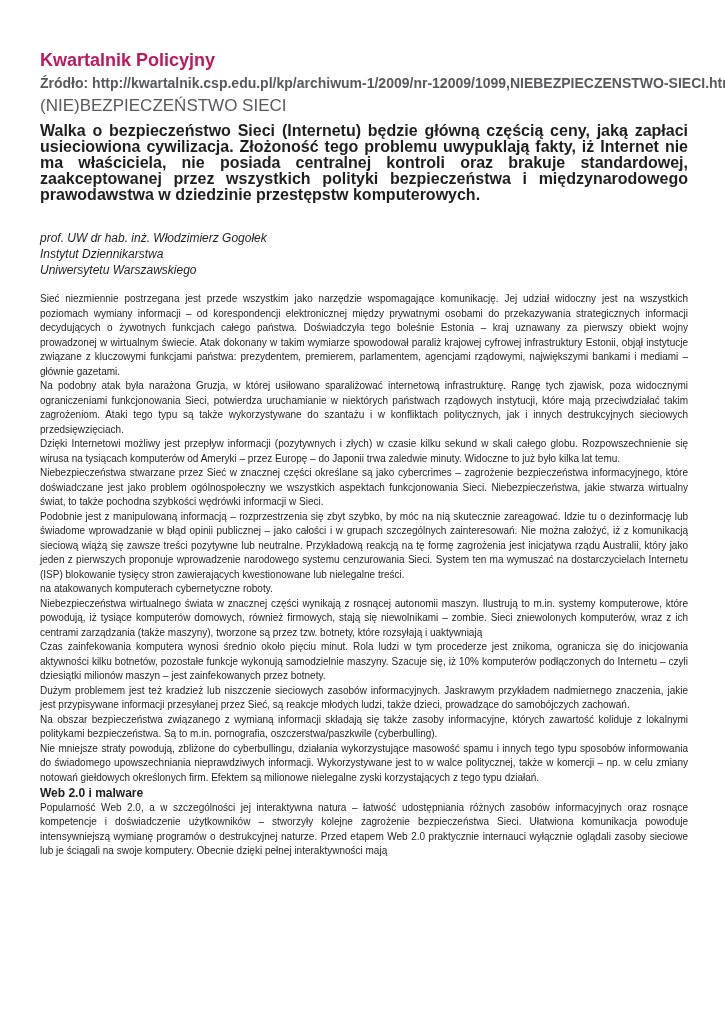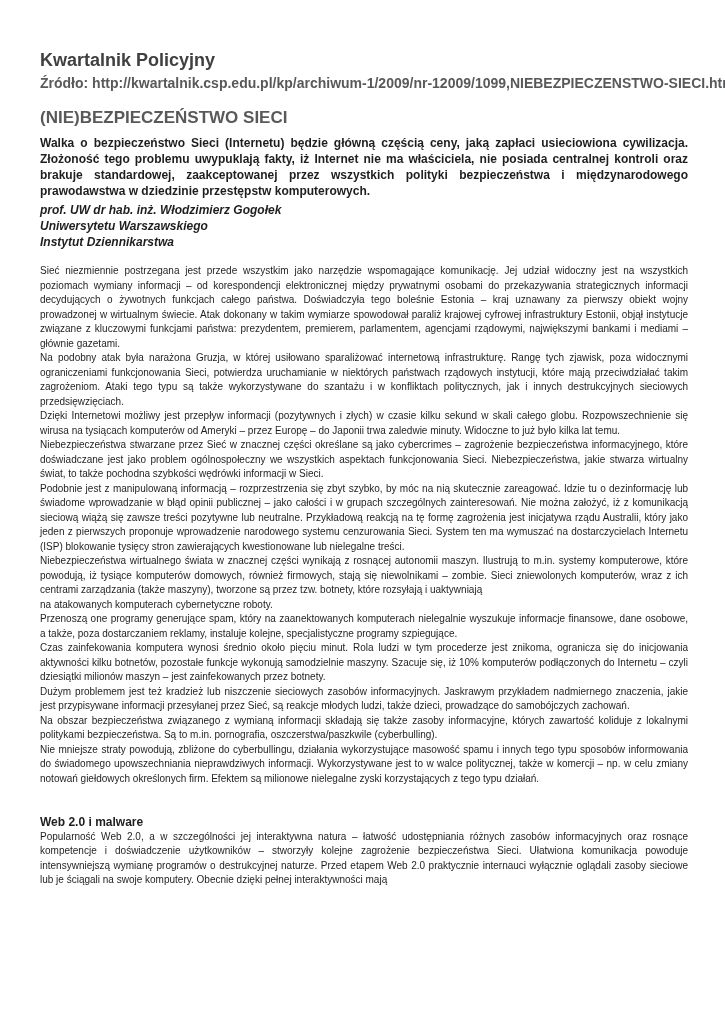--- a/index.html
+++ b/index.html
@@ -9,99 +9,97 @@
     height: 1024px;
     overflow: hidden;
     font-family: "Liberation Sans", "DejaVu Sans", sans-serif;
     color: #1e1e1e;
   }
   .page { padding: 50px 37px 0 40px; }
 
   .pub-title {
     font-size: 18px;
     font-weight: bold;
-    color: #404040;
+    color: #be185d;
     line-height: 21px;
     margin-bottom: 5px;
   }
   .meta-line {
     font-size: 14px;
     color: #58595b;
     line-height: 15px;
     white-space: nowrap;
     font-weight: bold;
   }
 
   .article-title {
     font-size: 17px;
-    font-weight: bold;
+    font-weight: normal;
     color: #58595b;
     line-height: 21px;
-    margin-top: 16px;
+    margin-top: 4px;
     margin-bottom: 7px;
   }
 
   .lead {
-    font-size: 12px;
+    font-size: 16px;
     font-weight: bold;
     line-height: 16px;
     text-align: justify;
-    margin-bottom: 3px;
+    margin-bottom: 27px;
   }
 
   .author-block {
     font-size: 12px;
     font-style: italic;
     line-height: 16px;
     margin-bottom: 14px;
-    font-weight: bold;
   }
 
   .body-text p {
     font-size: 10px;
     line-height: 14.5px;
     text-align: justify;
   }
 
   .section-heading {
     font-size: 12px;
     font-weight: bold;
     line-height: 14.5px;
-    margin-top: 29px;
+    margin-top: 1px;
   }
 </style>
 </head>
 <body>
 
 <div class="page">
 
   <header>
     <div class="pub-title">Kwartalnik Policyjny</div>
     <div class="meta-line">Źródło: http://kwartalnik.csp.edu.pl/kp/archiwum-1/2009/nr-12009/1099,NIEBEZPIECZENSTWO-SIECI.html</div>
   </header>
 
   <div class="article-title">(NIE)BEZPIECZEŃSTWO SIECI</div>
 
   <p class="lead">Walka o bezpieczeństwo Sieci (Internetu) będzie główną częścią ceny, jaką zapłaci usieciowiona cywilizacja. Złożoność tego problemu uwypuklają fakty, iż Internet nie ma właściciela, nie posiada centralnej kontroli oraz brakuje standardowej, zaakceptowanej przez wszystkich polityki bezpieczeństwa i międzynarodowego prawodawstwa w dziedzinie przestępstw komputerowych.</p>
 
   <div class="author-block">
     <div>prof. UW dr hab. inż. Włodzimierz Gogołek</div>
+    <div>Instytut Dziennikarstwa</div>
     <div>Uniwersytetu Warszawskiego</div>
-    <div>Instytut Dziennikarstwa</div>
   </div>
 
   <div class="body-text">
     <p>Sieć niezmiennie postrzegana jest przede wszystkim jako narzędzie wspomagające komunikację. Jej udział widoczny jest na wszystkich poziomach wymiany informacji – od korespondencji elektronicznej między prywatnymi osobami do przekazywania strategicznych informacji decydujących o żywotnych funkcjach całego państwa. Doświadczyła tego boleśnie Estonia – kraj uznawany za pierwszy obiekt wojny prowadzonej w wirtualnym świecie. Atak dokonany w takim wymiarze spowodował paraliż krajowej cyfrowej infrastruktury Estonii, objął instytucje związane z kluczowymi funkcjami państwa: prezydentem, premierem, parlamentem, agencjami rządowymi, największymi bankami i mediami – głównie gazetami.</p>
     <p>Na podobny atak była narażona Gruzja, w której usiłowano sparaliżować internetową infrastrukturę. Rangę tych zjawisk, poza widocznymi ograniczeniami funkcjonowania Sieci, potwierdza uruchamianie w niektórych państwach rządowych instytucji, które mają przeciwdziałać takim zagrożeniom. Ataki tego typu są także wykorzystywane do szantażu i w konfliktach politycznych, jak i innych destrukcyjnych sieciowych przedsięwzięciach.</p>
     <p>Dzięki Internetowi możliwy jest przepływ informacji (pozytywnych i złych) w czasie kilku sekund w skali całego globu. Rozpowszechnienie się wirusa na tysiącach komputerów od Ameryki – przez Europę – do Japonii trwa zaledwie minuty. Widoczne to już było kilka lat temu.</p>
     <p>Niebezpieczeństwa stwarzane przez Sieć w znacznej części określane są jako cybercrimes – zagrożenie bezpieczeństwa informacyjnego, które doświadczane jest jako problem ogólnospołeczny we wszystkich aspektach funkcjonowania Sieci. Niebezpieczeństwa, jakie stwarza wirtualny świat, to także pochodna szybkości wędrówki informacji w Sieci.</p>
     <p>Podobnie jest z manipulowaną informacją – rozprzestrzenia się zbyt szybko, by móc na nią skutecznie zareagować. Idzie tu o dezinformację lub świadome wprowadzanie w błąd opinii publicznej – jako całości i w grupach szczególnych zainteresowań. Nie można założyć, iż z komunikacją sieciową wiążą się zawsze treści pozytywne lub neutralne. Przykładową reakcją na tę formę zagrożenia jest inicjatywa rządu Australii, który jako jeden z pierwszych proponuje wprowadzenie narodowego systemu cenzurowania Sieci. System ten ma wymuszać na dostarczycielach Internetu (ISP) blokowanie tysięcy stron zawierających kwestionowane lub nielegalne treści.</p>
+    <p>na atakowanych komputerach cybernetyczne roboty.</p>
     <p>Niebezpieczeństwa wirtualnego świata w znacznej części wynikają z rosnącej autonomii maszyn. Ilustrują to m.in. systemy komputerowe, które powodują, iż tysiące komputerów domowych, również firmowych, stają się niewolnikami – zombie. Sieci zniewolonych komputerów, wraz z ich centrami zarządzania (także maszyny), tworzone są przez tzw. botnety, które rozsyłają i uaktywniają</p>
-    <p>na atakowanych komputerach cybernetyczne roboty.</p>
-    <p>Przenoszą one programy generujące spam, który na zaanektowanych komputerach nielegalnie wyszukuje informacje finansowe, dane osobowe, a także, poza dostarczaniem reklamy, instaluje kolejne, specjalistyczne programy szpiegujące.</p>
     <p>Czas zainfekowania komputera wynosi średnio około pięciu minut. Rola ludzi w tym procederze jest znikoma, ogranicza się do inicjowania aktywności kilku botnetów, pozostałe funkcje wykonują samodzielnie maszyny. Szacuje się, iż 10% komputerów podłączonych do Internetu – czyli dziesiątki milionów maszyn – jest zainfekowanych przez botnety.</p>
     <p>Dużym problemem jest też kradzież lub niszczenie sieciowych zasobów informacyjnych. Jaskrawym przykładem nadmiernego znaczenia, jakie jest przypisywane informacji przesyłanej przez Sieć, są reakcje młodych ludzi, także dzieci, prowadzące do samobójczych zachowań.</p>
     <p>Na obszar bezpieczeństwa związanego z wymianą informacji składają się także zasoby informacyjne, których zawartość koliduje z lokalnymi politykami bezpieczeństwa. Są to m.in. pornografia, oszczerstwa/paszkwile (cyberbulling).</p>
     <p>Nie mniejsze straty powodują, zbliżone do cyberbullingu, działania wykorzystujące masowość spamu i innych tego typu sposobów informowania do świadomego upowszechniania nieprawdziwych informacji. Wykorzystywane jest to w walce politycznej, także w komercji – np. w celu zmiany notowań giełdowych określonych firm. Efektem są milionowe nielegalne zyski korzystających z tego typu działań.</p>
 
     <div class="section-heading">Web 2.0 i malware</div>
     <p>Popularność Web 2.0, a w szczególności jej interaktywna natura – łatwość udostępniania różnych zasobów informacyjnych oraz rosnące kompetencje i doświadczenie użytkowników – stworzyły kolejne zagrożenie bezpieczeństwa Sieci. Ułatwiona komunikacja powoduje intensywniejszą wymianę programów o destrukcyjnej naturze. Przed etapem Web 2.0 praktycznie internauci wyłącznie oglądali zasoby sieciowe lub je ściągali na swoje komputery. Obecnie dzięki pełnej interaktywności mają</p>
   </div>
 
 </div>

